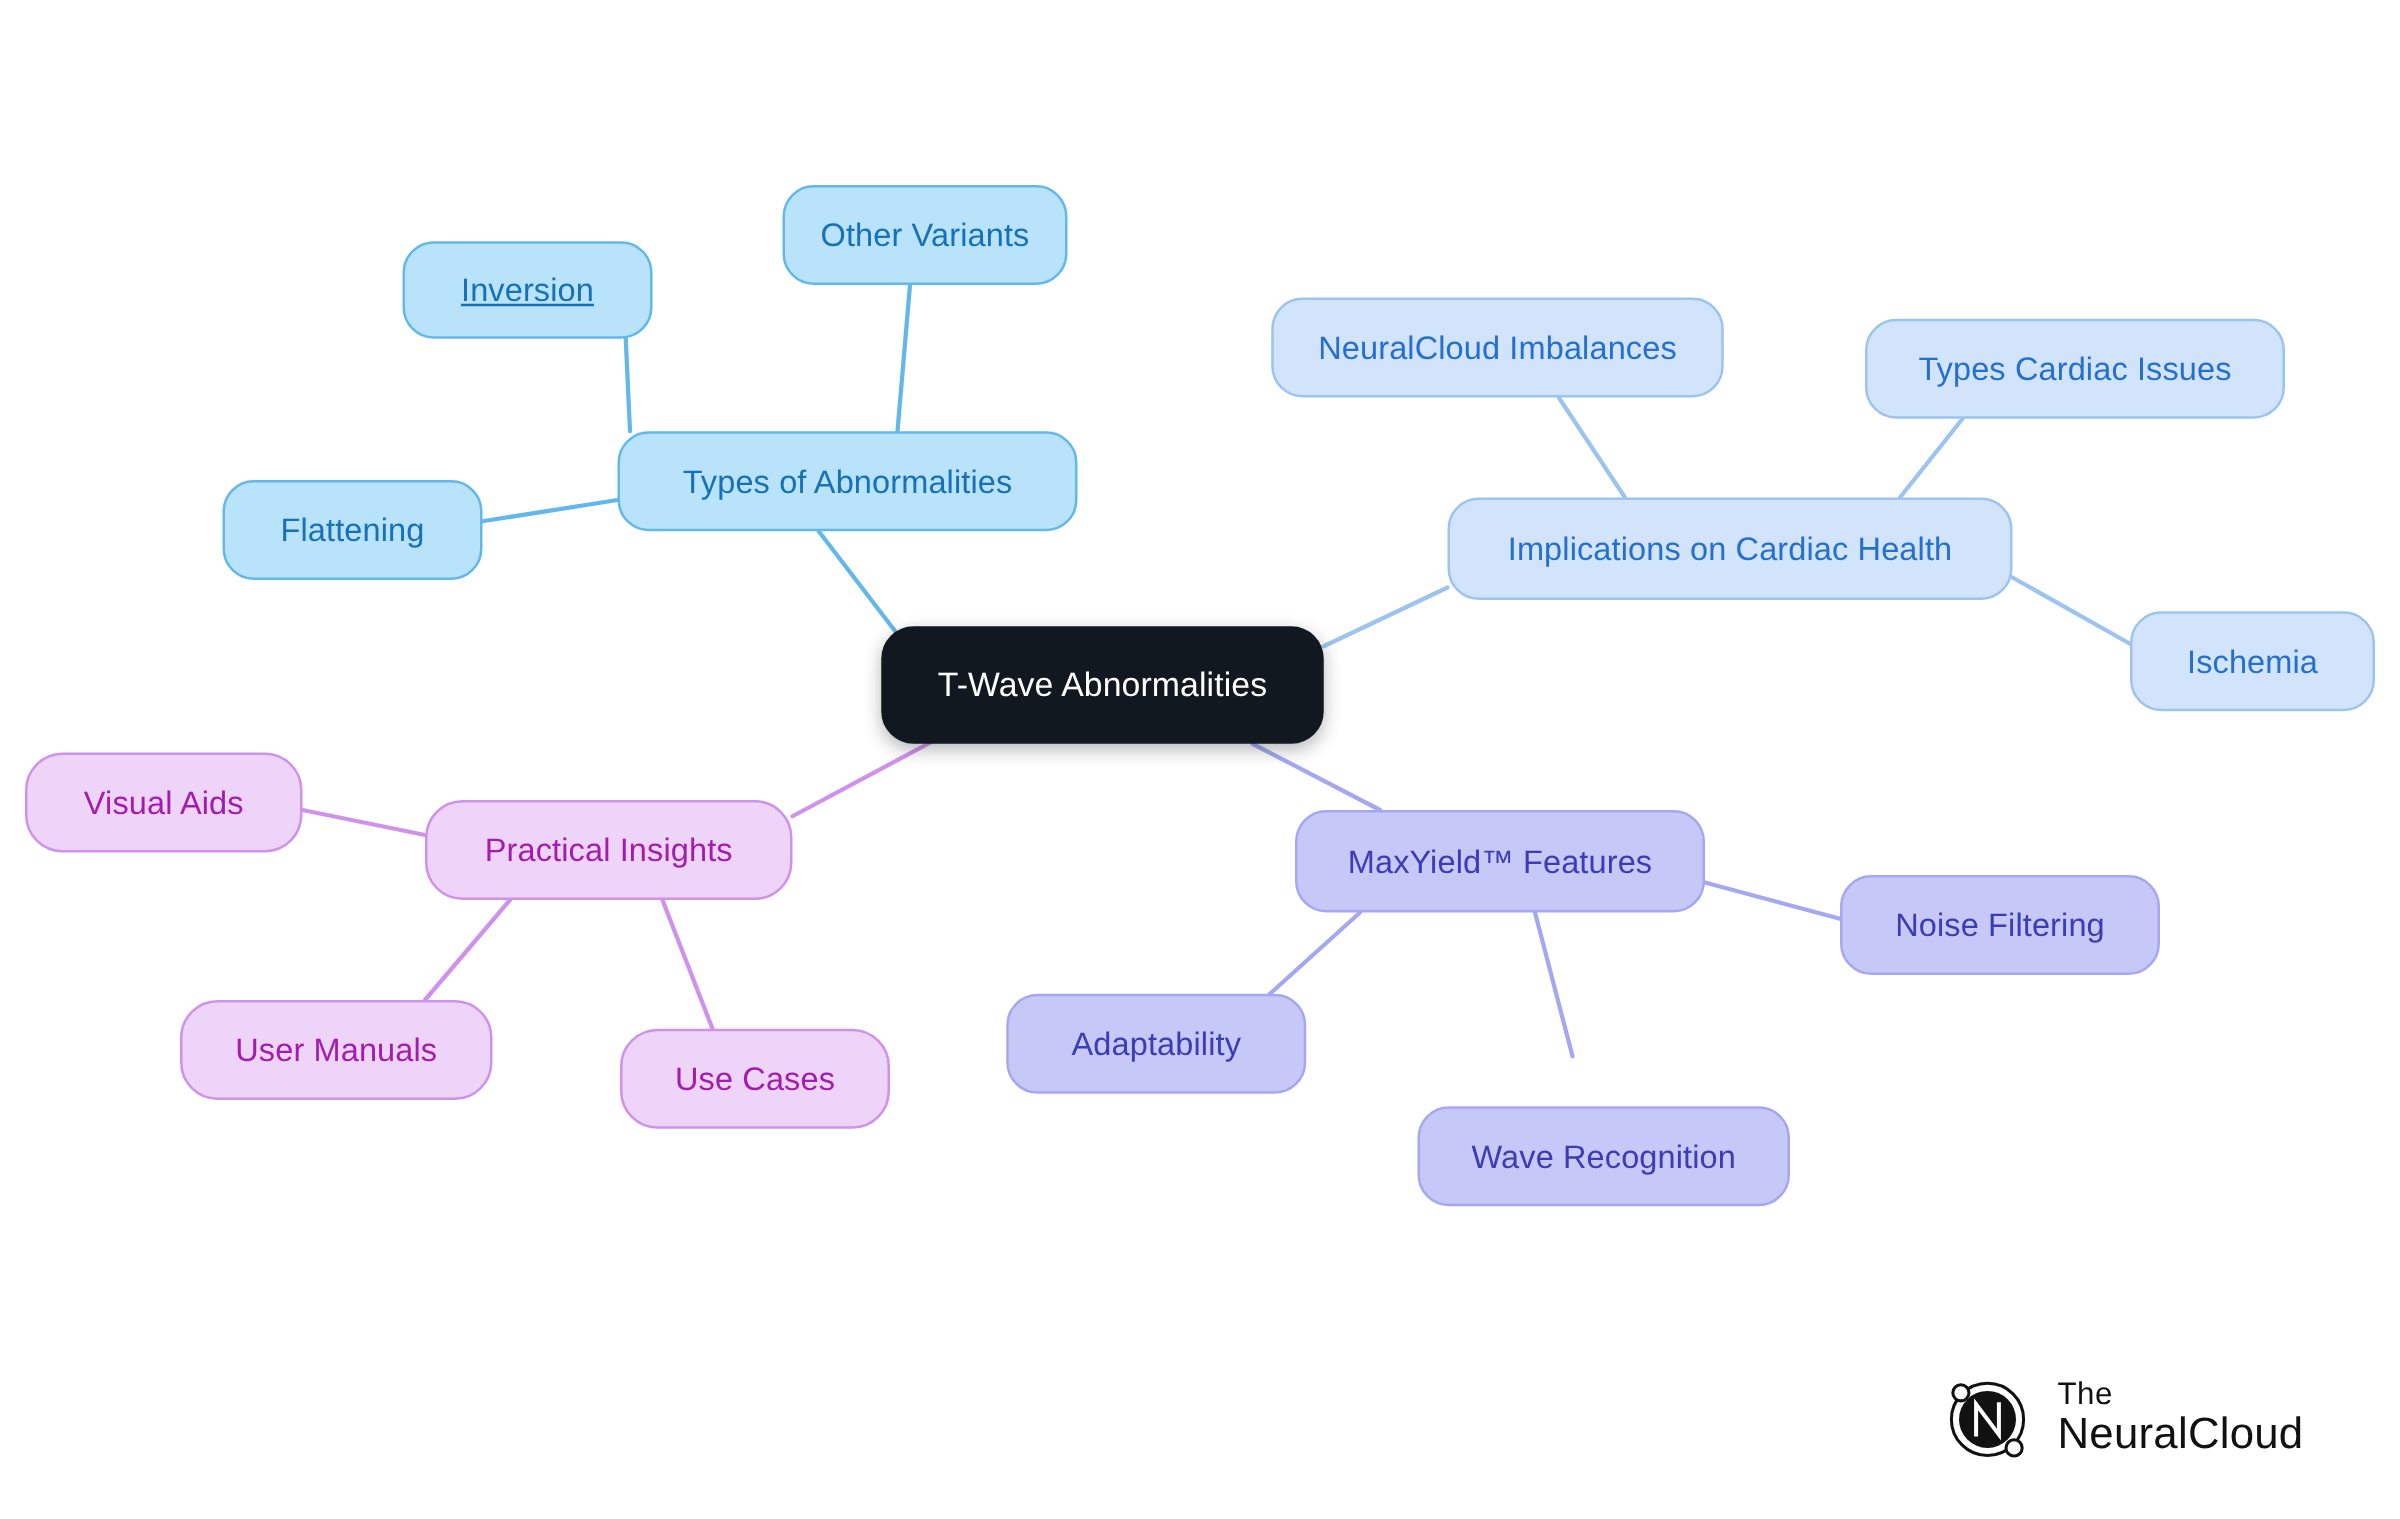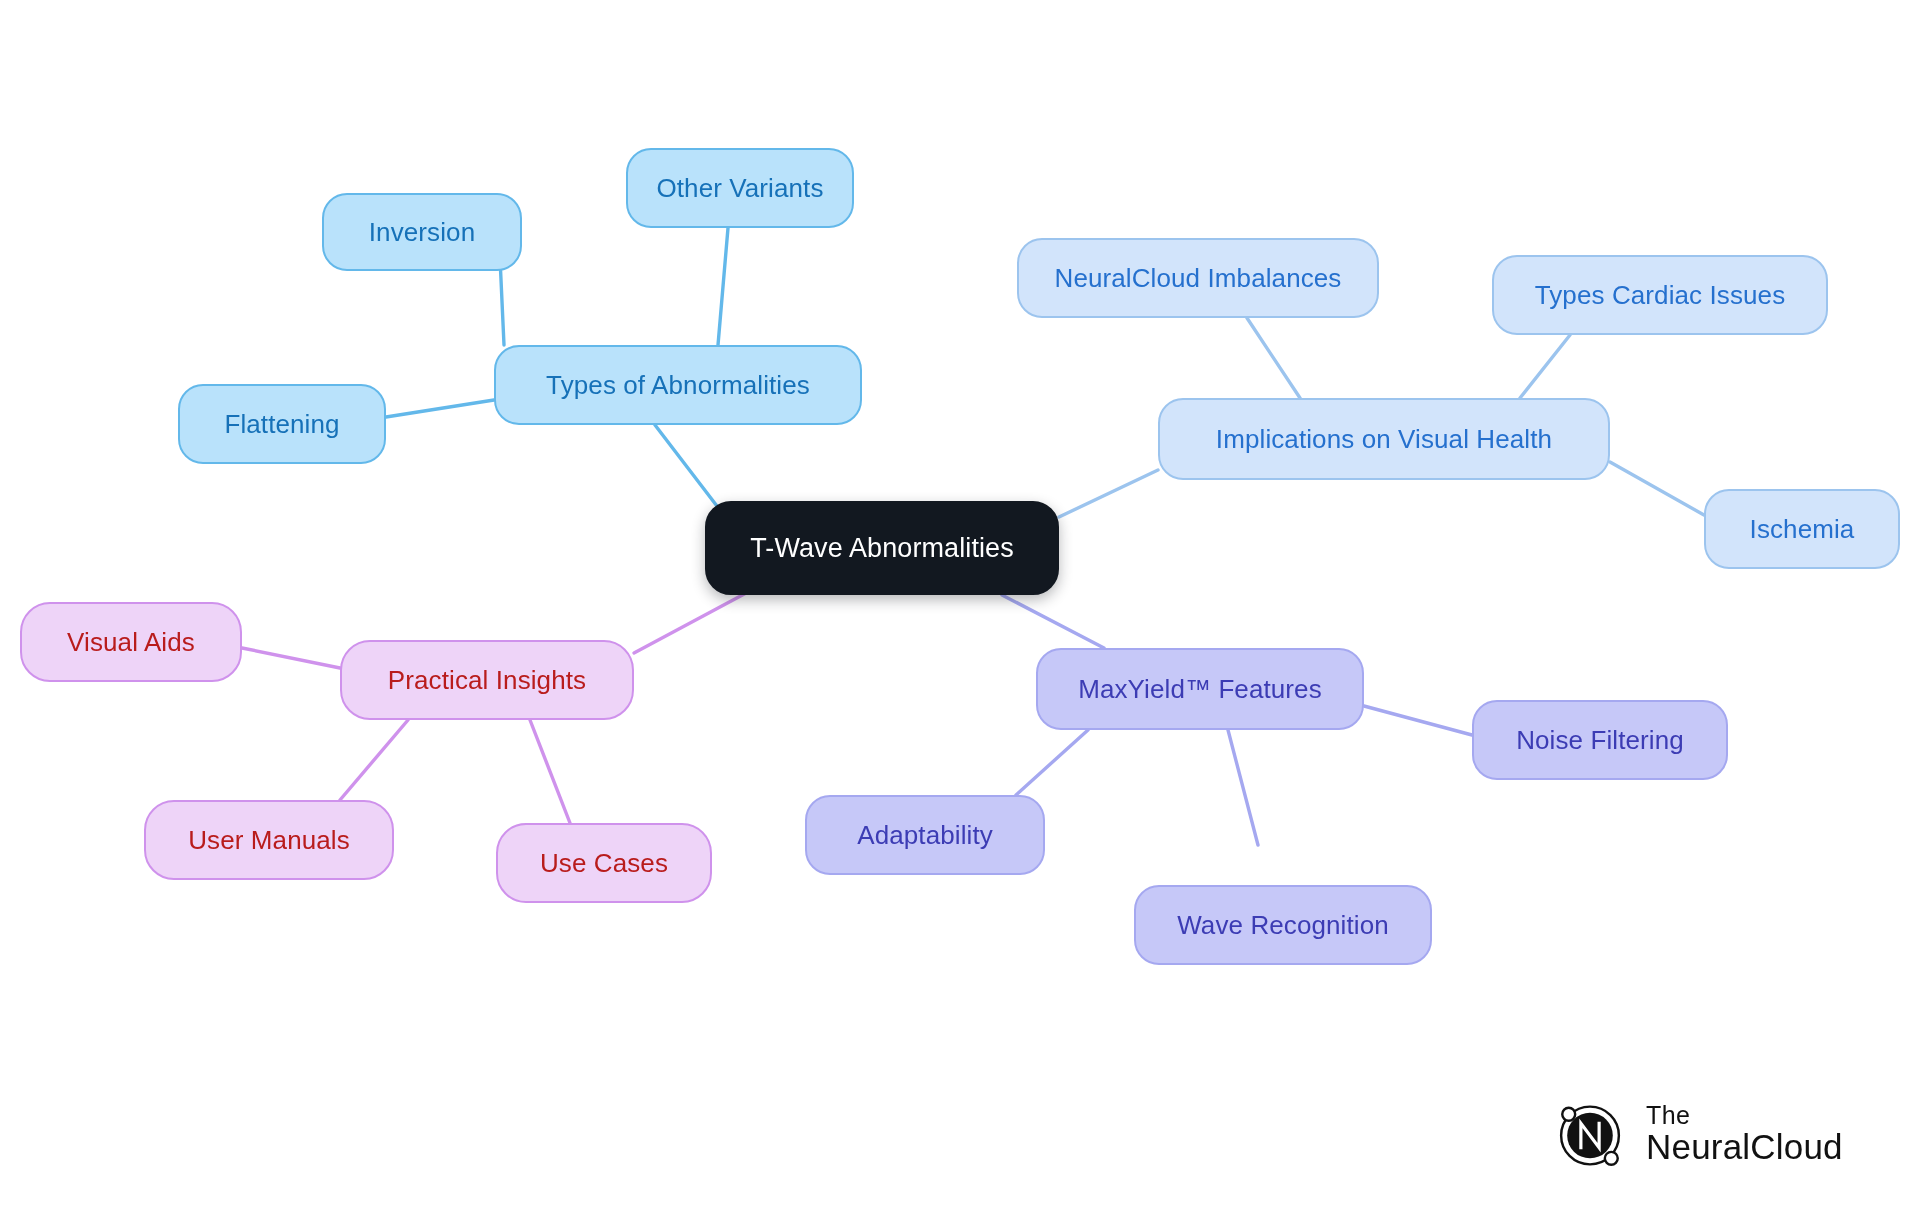--- a/index.html
+++ b/index.html
@@ -61,21 +61,21 @@
   .node.indigo {
     background: #c6c8f8;
     border-color: #a5a8f0;
     color: #3c3cb4;
     border-radius: 25px;
     font-size: 26px;
   }
   .node.violet {
     background: #eed4f8;
     border-color: #cf92ec;
-    color: #b91c1c;
+    color: #a21caf;
     border-radius: 30px;
     font-size: 26px;
   }
   #logo {
     position: absolute;
     display: flex;
     align-items: center;
     gap: 18px;
   }
   #logo-mark {
@@ -123,31 +123,31 @@
       <line x1="530" y1="720" x2="570" y2="823" stroke="#cf92ec" stroke-width="3.4" stroke-linecap="round"></line>
     </svg>
 
   <div id="nodes">
       <div class="node root" style="left: 705px; top: 501px; width: 354px; height: 94px;">
         <span>T-Wave Abnormalities</span>
       </div>
       <div class="node blue" style="left: 494px; top: 345px; width: 368px; height: 80px;">
         <span>Types of Abnormalities</span>
       </div>
-      <div class="node blue" style="left: 322px; top: 193px; width: 200px; height: 78px;">
+      <div class="node blue" style="left: 322px; top: 193px; width: 200px; height: 78px; text-decoration: underline;">
         <span>Inversion</span>
       </div>
       <div class="node blue" style="left: 626px; top: 148px; width: 228px; height: 80px;">
         <span>Other Variants</span>
       </div>
       <div class="node blue" style="left: 178px; top: 384px; width: 208px; height: 80px;">
         <span>Flattening</span>
       </div>
       <div class="node paleblue" style="left: 1158px; top: 398px; width: 452px; height: 82px;">
-        <span>Implications on Visual Health</span>
+        <span>Implications on Cardiac Health</span>
       </div>
       <div class="node paleblue" style="left: 1017px; top: 238px; width: 362px; height: 80px;">
         <span>NeuralCloud Imbalances</span>
       </div>
       <div class="node paleblue" style="left: 1492px; top: 255px; width: 336px; height: 80px;">
         <span>Types Cardiac Issues</span>
       </div>
       <div class="node paleblue" style="left: 1704px; top: 489px; width: 196px; height: 80px;">
         <span>Ischemia</span>
       </div>

